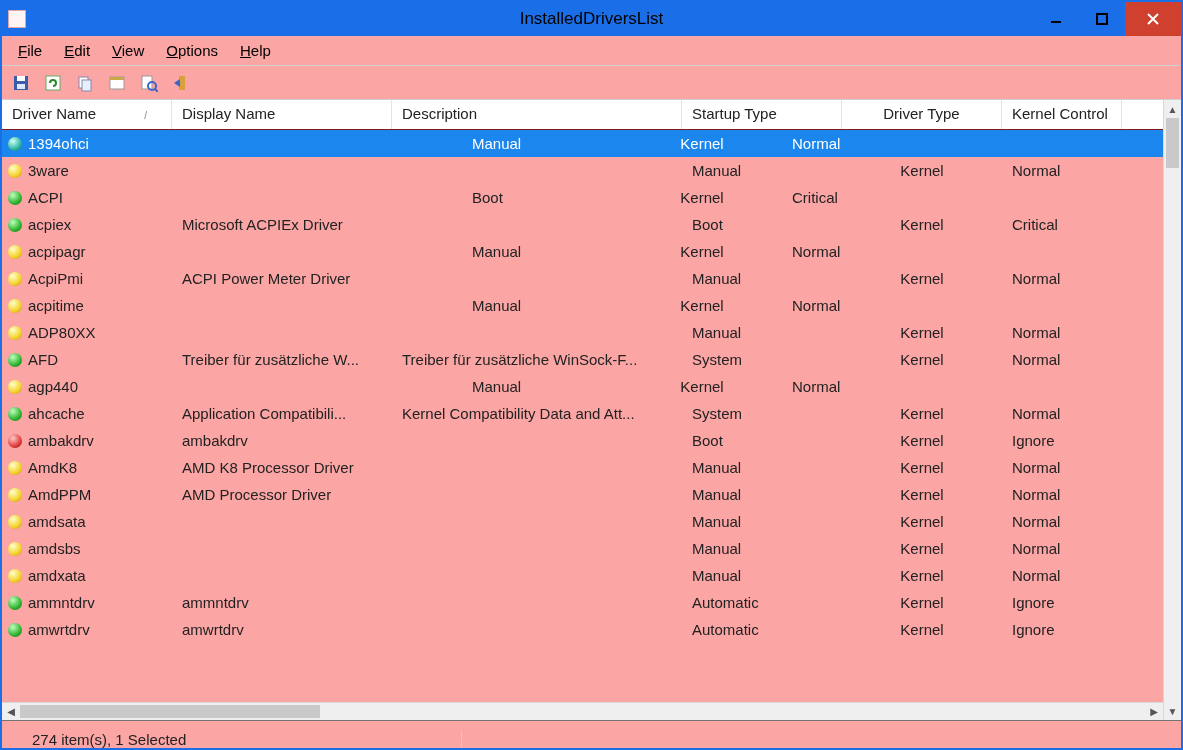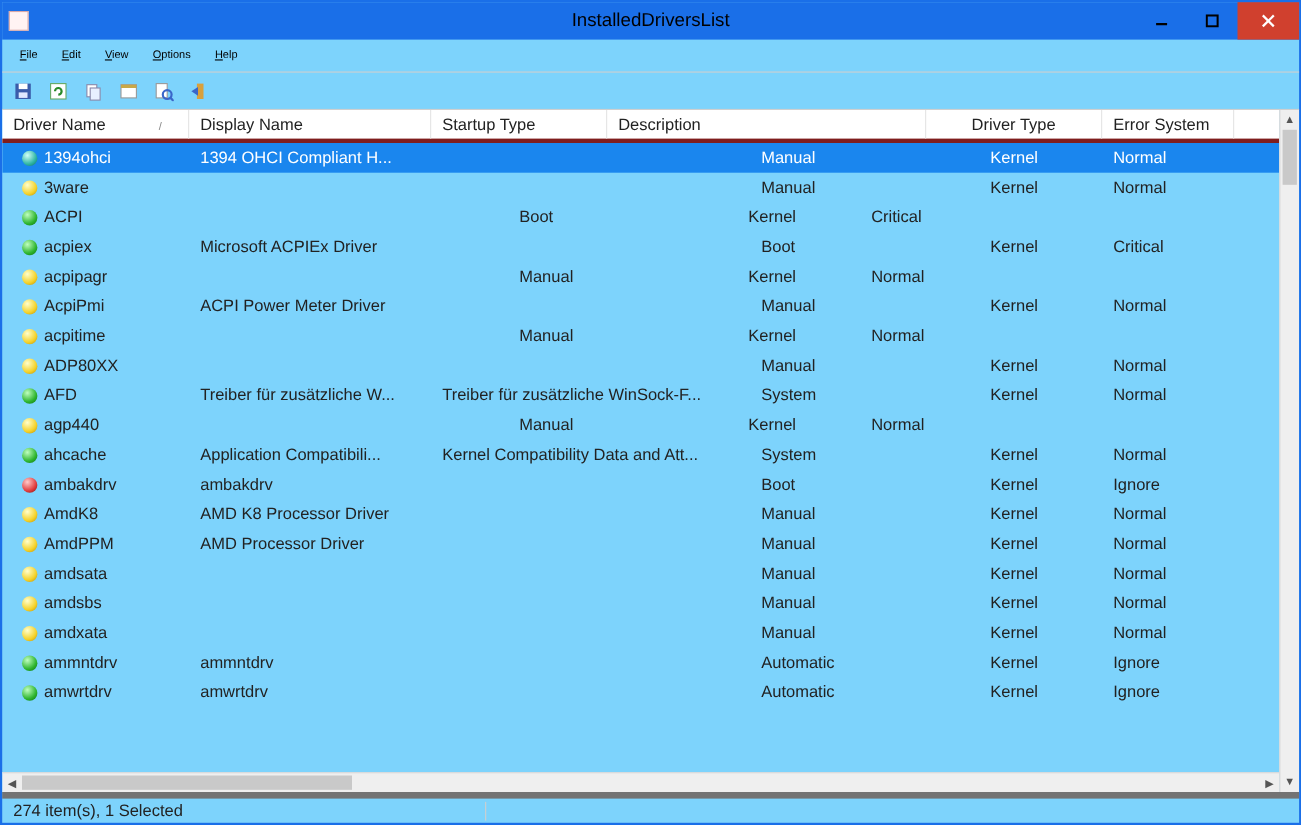--- a/index.html
+++ b/index.html
@@ -9,21 +9,21 @@
     font-size: 14px;
     background: #fff;
     overflow: hidden;
   }
   .window {
     width: 1183px;
     height: 750px;
     border: 2px solid #1a6fe8;
     display: flex;
     flex-direction: column;
-    background: #7dd3fc;
+    background: #fca5a5;
   }
   .titlebar {
     height: 34px;
     background: #1a6fe8;
     display: flex;
     align-items: center;
     padding-left: 6px;
     color: #000;
     position: relative;
   }
@@ -56,21 +56,21 @@
   .titlebtn svg { stroke: #000; }
   .titlebtn.close svg { stroke: #fff; }
 
   .menubar {
     height: 30px;
     display: flex;
     align-items: center;
     gap: 2px;
     padding: 0 6px;
     border-bottom: 1px solid #cfcfcf;
-    font-size: 10px;
+    font-size: 15px;
   }
   .menuitem { padding: 2px 10px; cursor: default; }
   .menuitem u { text-decoration: underline; }
 
   .toolbar {
     height: 34px;
     display: flex;
     align-items: center;
     gap: 6px;
     padding: 0 6px;
@@ -90,21 +90,21 @@
   .grid {
     flex: 1;
     overflow: hidden;
     display: flex;
     flex-direction: column;
   }
   .headers {
     display: flex;
     height: 30px;
     background: #fff;
-    border-bottom: 4px solid #7f1d1d;
+    border-bottom: 1px solid #7f1d1d;
     font-size: 15px;
     color: #222;
   }
   .hcell {
     border-right: 1px solid #e4e4e4;
     padding: 5px 10px 0 10px;
     overflow: hidden;
     white-space: nowrap;
     text-overflow: ellipsis;
     position: relative;
@@ -130,21 +130,21 @@
   .row.selected {
     background: #1a86ee;
     color: #fff;
   }
   .cell {
     padding: 0 10px;
     overflow: hidden;
     white-space: nowrap;
     text-overflow: ellipsis;
   }
-  .cell.name { display: flex; align-items: center; gap: 6px; padding-left: 18px; }
+  .cell.name { display: flex; align-items: center; gap: 6px; padding-left: 6px; }
   .status-dot {
     width: 14px; height: 14px;
     border-radius: 50%;
     flex: none;
   }
   .c-green  { background: radial-gradient(circle at 35% 30%, #bfffbf, #2fb52f 60%, #0a6b0a); }
   .c-yellow { background: radial-gradient(circle at 35% 30%, #ffffcc, #f4d22a 60%, #b98a00); }
   .c-red    { background: radial-gradient(circle at 35% 30%, #ffcaca, #e13d3d 60%, #7a0a0a); }
   .c-teal   { background: radial-gradient(circle at 35% 30%, #d0fff8, #2fb5a3 60%, #0a6b5f); }
 
@@ -191,24 +191,25 @@
   .hscroll .track { flex: 1; position: relative; }
   .hscroll .thumb {
     position: absolute;
     left: 0; top: 2px; bottom: 2px;
     width: 300px;
     background: #c9c9c9;
   }
 
   .statusbar {
     height: 28px;
-    border-top: 6px solid #737373;
-    display: flex;
-    align-items: center;
+    border-top: 1px solid #737373;
+    display: flex;
+    align-items: flex-end;
     font-size: 15px;
+    padding-left: 20px;
   }
   .statusbar .left {
     padding: 0 10px;
     width: 440px;
     border-right: 1px solid #cfcfcf;
     color: #222;
   }
   .statusbar .right {
     padding: 0 10px;
     color: #0a1fd6;
@@ -293,32 +294,31 @@
   </div>
 
   <div class="listview">
     <div class="grid">
       <div class="headers">
         <div class="hcell col-0">
           <span>Driver Name</span>
           <span class="sort-glyph">/</span>
         </div>
         <div class="hcell col-1">Display Name</div>
+        <div class="hcell col-2">Description</div>
         <div class="hcell col-3">Startup Type</div>
-        <div class="hcell col-2">Description</div>
         <div class="hcell col-4">Driver Type</div>
-        <div class="hcell col-5">Error System</div>
+        <div class="hcell col-5">Kernel Control</div>
       </div>
       <div class="rows" id="rows">
           <div class="row selected">
             <div class="cell name col-0">
               <div class="status-dot c-teal"></div>
               <span>1394ohci</span>
             </div>
-            <div class="cell col-1">1394 OHCI Compliant H...</div>
             <div class="cell col-2"></div>
             <div class="cell col-3">Manual</div>
             <div class="cell col-4">Kernel</div>
             <div class="cell col-5">Normal</div>
           </div>
           <div class="row">
             <div class="cell name col-0">
               <div class="status-dot c-yellow"></div>
               <span>3ware</span>
             </div>

